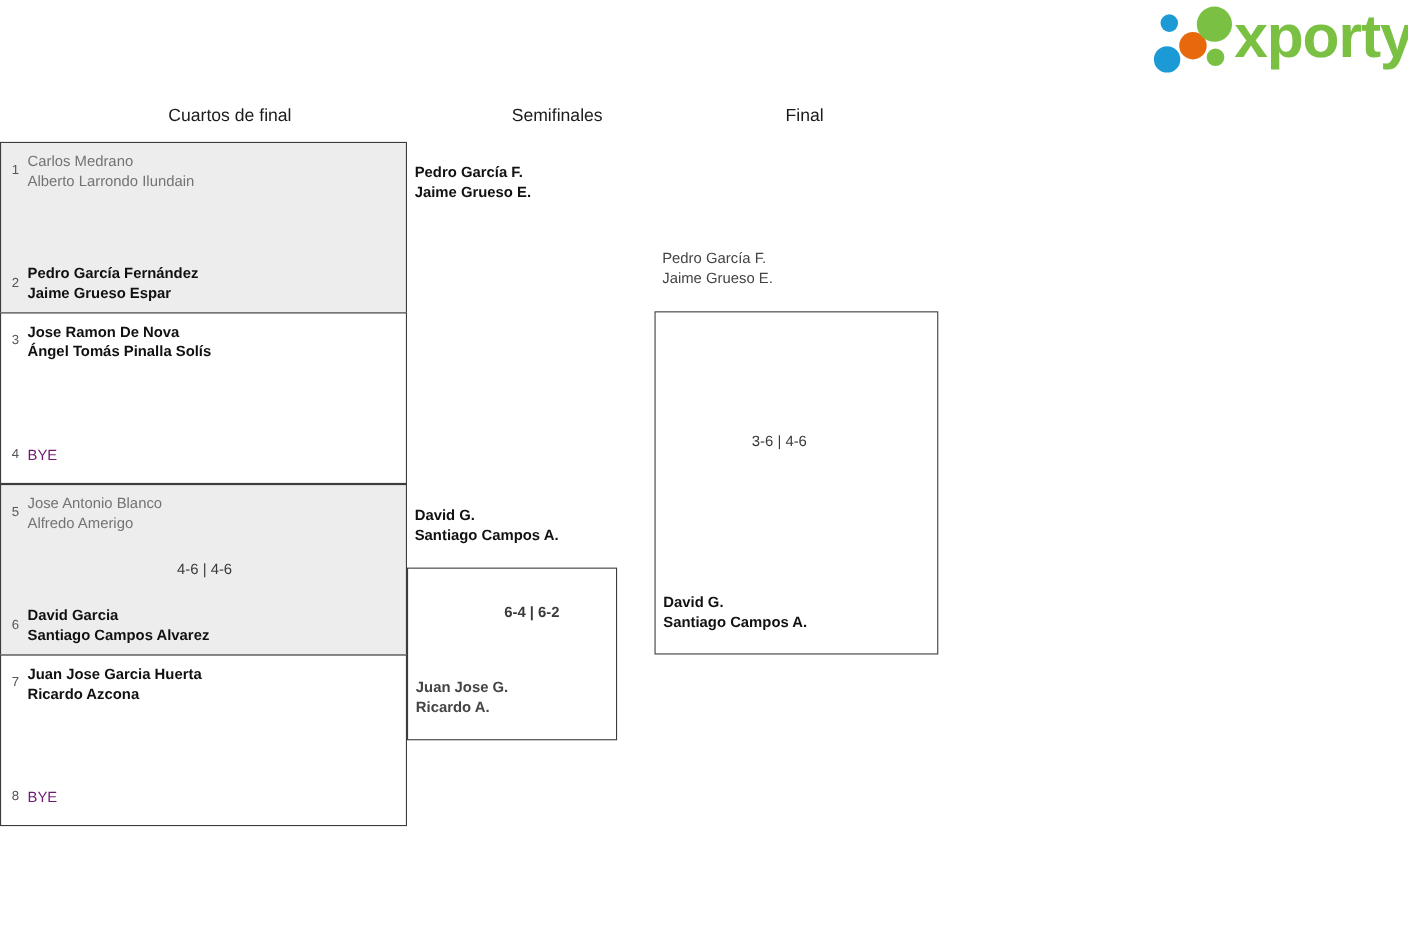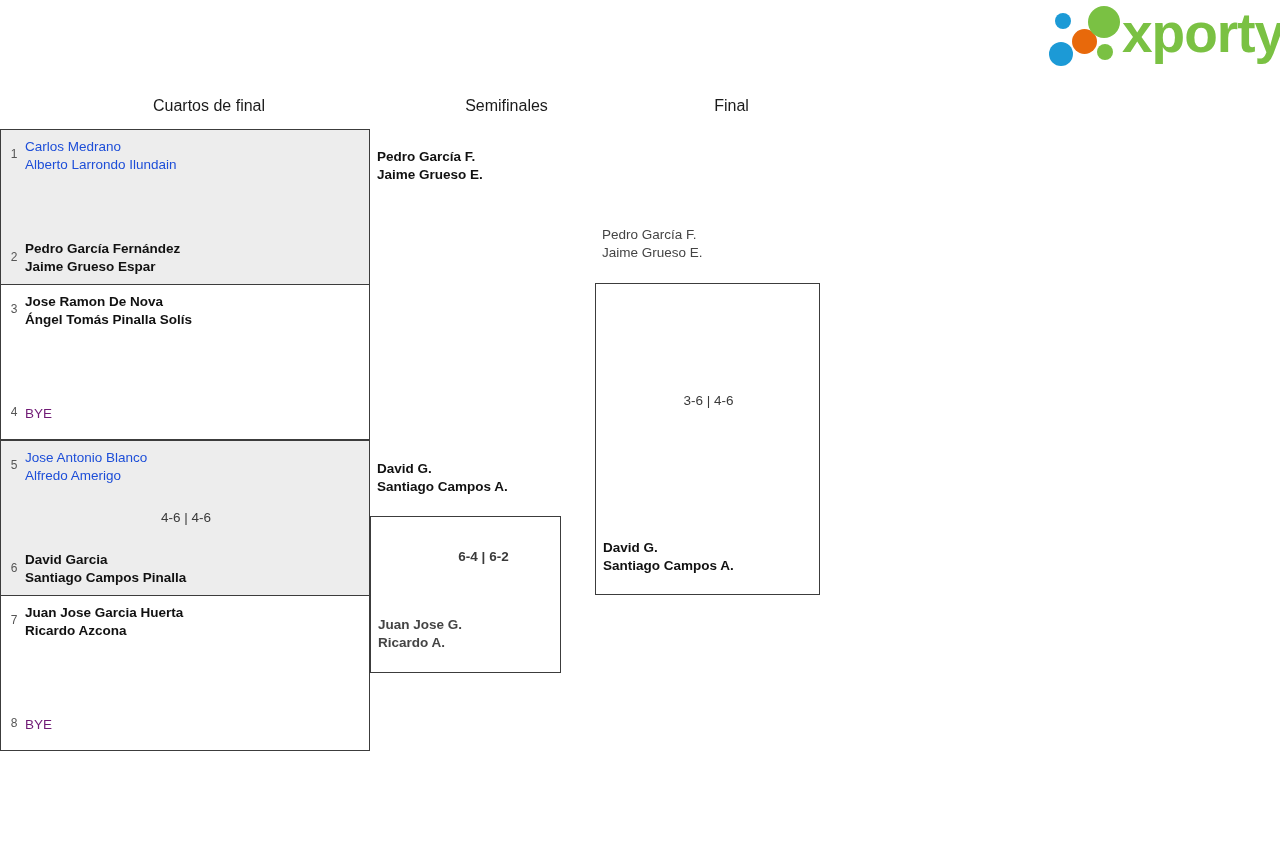--- a/index.html
+++ b/index.html
@@ -64,21 +64,21 @@
     width: 16px;
     text-align: center;
     font-size: 12px;
     color: #555555;
   }
   .team {
     position: absolute;
     left: 24px;
     font-size: 13.5px;
     line-height: 18px;
-    color: #1d4ed8;
+    color: #737373;
     white-space: pre-line;
   }
   .team.winner { color: #111111; font-weight: bold; }
   .bye {
     position: absolute;
     left: 24px;
     font-size: 13.5px;
     line-height: 18px;
     color: #701a75;
   }
@@ -93,21 +93,21 @@
   .qf1 { left: 0px; top: 129px; width: 370px; height: 156px; }
   .qf2 { left: 0px; top: 284px; width: 370px; height: 156px; }
   .qf3 { left: 0px; top: 440px; width: 370px; height: 156px; }
   .qf4 { left: 0px; top: 595px; width: 370px; height: 156px; }
 
   
   .sf1 { left: 370px; top: 204px; width: 225px; height: 157px; }
   .sf2 { left: 370px; top: 516px; width: 191px; height: 157px; font-weight: bold; }
 
   
-  .fin { left: 595px; top: 283px; width: 225px; height: 312px; }
+  .fin { left: 595px; top: 283px; width: 258px; height: 312px; }
 
   
   .feed {
     position: absolute;
     font-size: 13.5px;
     line-height: 18px;
     color: #444444;
     white-space: pre-line;
   }
   .feed.winner { color: #111111; font-weight: bold; }
@@ -151,21 +151,21 @@
     <span class="bye" style="top:120px">BYE</span>
   </div>
 
   <div class="box box-shaded qf3">
     <span class="seed" style="top:17px">5</span>
     <span class="team" style="top:8px">Jose Antonio Blanco
 Alfredo Amerigo</span>
     <span class="score" style="left:0px; top:69px; width:370px">4-6 | 4-6</span>
     <span class="seed" style="top:120px">6</span>
     <span class="team winner" style="top:110px">David Garcia
-Santiago Campos Pinalla</span>
+Santiago Campos Alvarez</span>
   </div>
 
   <div class="box box-plain qf4">
     <span class="seed" style="top:17px">7</span>
     <span class="team winner" style="top:8px">Juan Jose Garcia Huerta
 Ricardo Azcona</span>
     <span class="score" style="left:0px; top:69px; width:370px"></span>
     <span class="seed" style="top:120px">8</span>
     <span class="bye" style="top:120px">BYE</span>
   </div>

